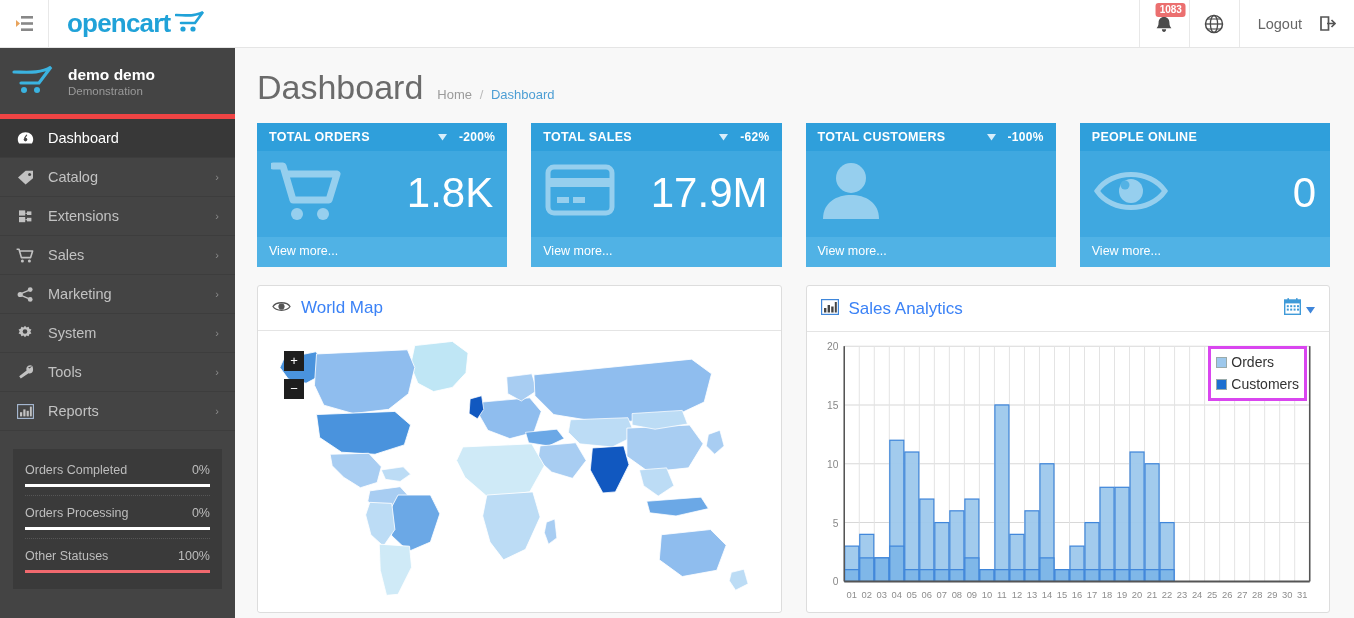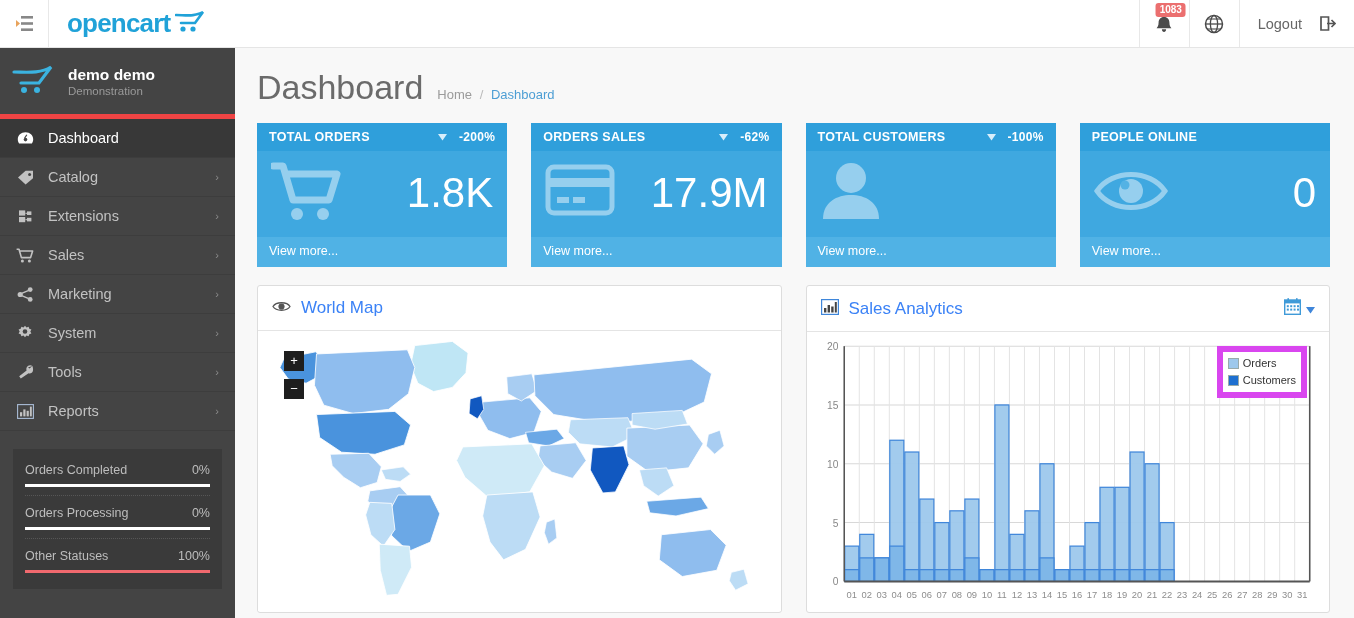--- a/index.html
+++ b/index.html
@@ -103,22 +103,22 @@
   .map-zoom {
     position: absolute; left: 26px; width: 20px; height: 20px;
     background: #1e1e1e; color: #fff; font-size: 13px; line-height: 20px;
     text-align: center; cursor: pointer; user-select: none;
   }
   #map-zoom-in { top: 20px; }
   #map-zoom-out { top: 48px; }
   
   #chart-area { position: relative; width: 100%; height: 100%; padding: 8px 10px 4px 4px; }
   #legend {
-    position: absolute; right: 22px; top: 14px; font-size: 11px; color: #333;
-    border: 6px solid #d946ef; background: #fff; padding: 3px 5px; line-height: 1.55;
+    position: absolute; right: 22px; top: 14px; font-size: 14px; color: #333;
+    border: 3px solid #d946ef; background: #fff; padding: 3px 5px; line-height: 1.55;
   }
   .legend-row { display: flex; align-items: center; gap: 4px; }
   .legend-swatch { width: 11px; height: 11px; border: 1px solid #9aa; }
 </style>
 </head>
 <body>
 
 <div id="header">
   <div id="btn-collapse">
     <svg width="17" height="15" viewBox="0 0 17 15">
@@ -329,21 +329,21 @@
               <path d="M2 6 L12 6 L22 40 L58 40 L66 14 L16 14" fill="none" stroke="#fff" stroke-width="7" stroke-linejoin="round" stroke-linecap="round"></path>
               <circle cx="26" cy="54" r="6" fill="#fff"></circle>
               <circle cx="52" cy="54" r="6" fill="#fff"></circle>
             </svg></span>
           <span class="tile-val">1.8K</span>
         </div>
         <div class="tile-foot">View more...</div>
       </div>
       <div class="tile">
         <div class="tile-head">
-          <span>ORDERS SALES</span>
+          <span>TOTAL SALES</span>
           <span class="tile-pct">
             <span><svg width="9" height="7" viewBox="0 0 9 7">
                 <polygon points="0,0 9,0 4.5,6.5" fill="#d7eefb"></polygon>
               </svg></span>
             <span>-62%</span>
           </span>
         </div>
         <div class="tile-body">
           <span class="tile-ico"><svg width="70" height="56" viewBox="0 0 70 56">
               <rect x="3" y="4" width="64" height="46" rx="6" fill="none" stroke="#fff" stroke-width="5"></rect>

